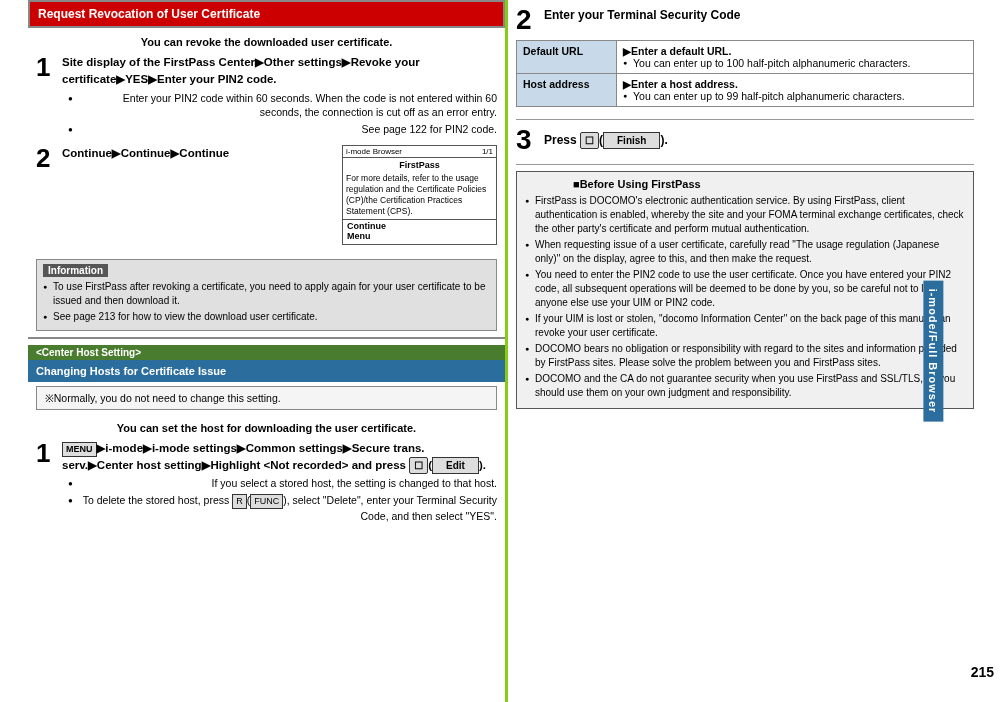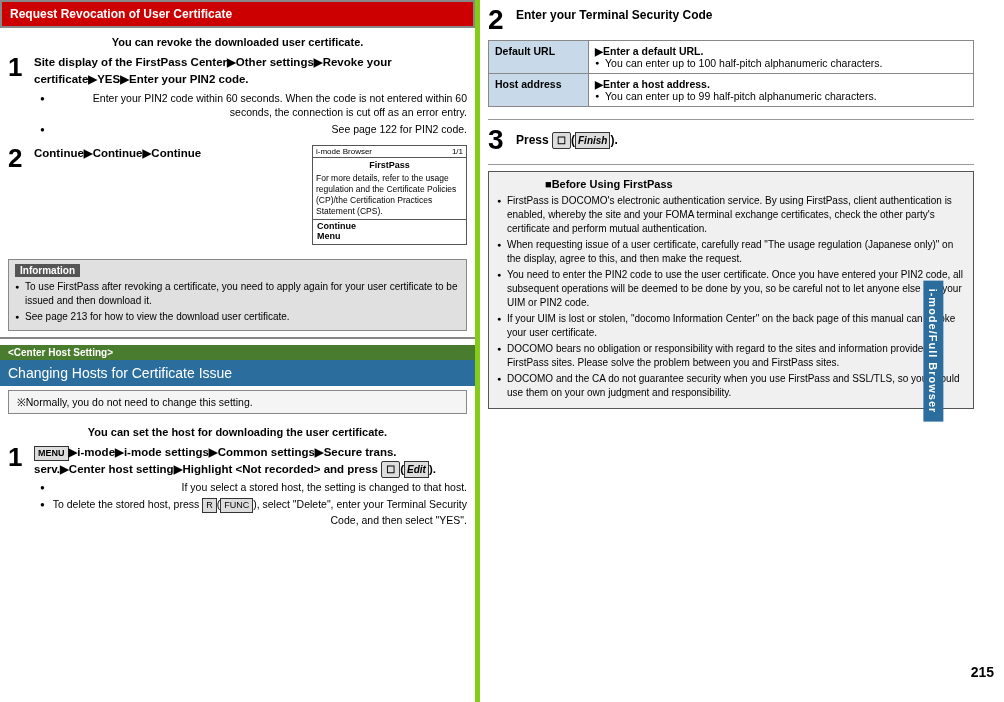--- a/index.html
+++ b/index.html
@@ -8,23 +8,24 @@
       font-size: 11px;
       background: #fff;
       width: 1004px;
       height: 702px;
       overflow: hidden;
       display: flex;
     }
 
     .left-column {
       width: 480px;
-      border-right: 5px solid #84cc16;
+      border-right: 3px solid #84cc16;
       padding: 0;
       overflow: hidden;
+      margin-left: 28px;
     }
 
     .right-column {
       flex: 1;
       padding: 6px 8px;
       position: relative;
     }
 
     
     .section-header-red {
@@ -178,22 +179,22 @@
       color: #fff;
       font-size: 10px;
       font-weight: bold;
       padding: 2px 8px;
       margin: 0;
     }
 
     .section-header-large {
       background: #2b6e9e;
       color: #fff;
-      font-size: 14px;
-      font-weight: normal;
+      font-size: 11px;
+      font-weight: bold;
       padding: 5px 8px;
       margin: 0;
     }
 
     .notice-box {
       border: 1px solid #888;
       padding: 4px 8px;
       margin: 4px 8px;
       font-size: 10.5px;
       background: #f5f5f5;
@@ -329,24 +330,23 @@
     }
 
     .right-content-area {
       margin-right: 22px;
     }
 
     .finish-key {
       display: inline-block;
       border: 1px solid #333;
       background: #ddd;
-      padding: 0px 2px;
+      padding: 0px 13px;
       font-size: 10px;
       font-weight: bold;
-      font-style: italic;
     }
 
     .menu-key {
       display: inline-block;
       border: 1px solid #333;
       background: #ddd;
       padding: 0px 3px;
       font-size: 9px;
       font-weight: bold;
     }

